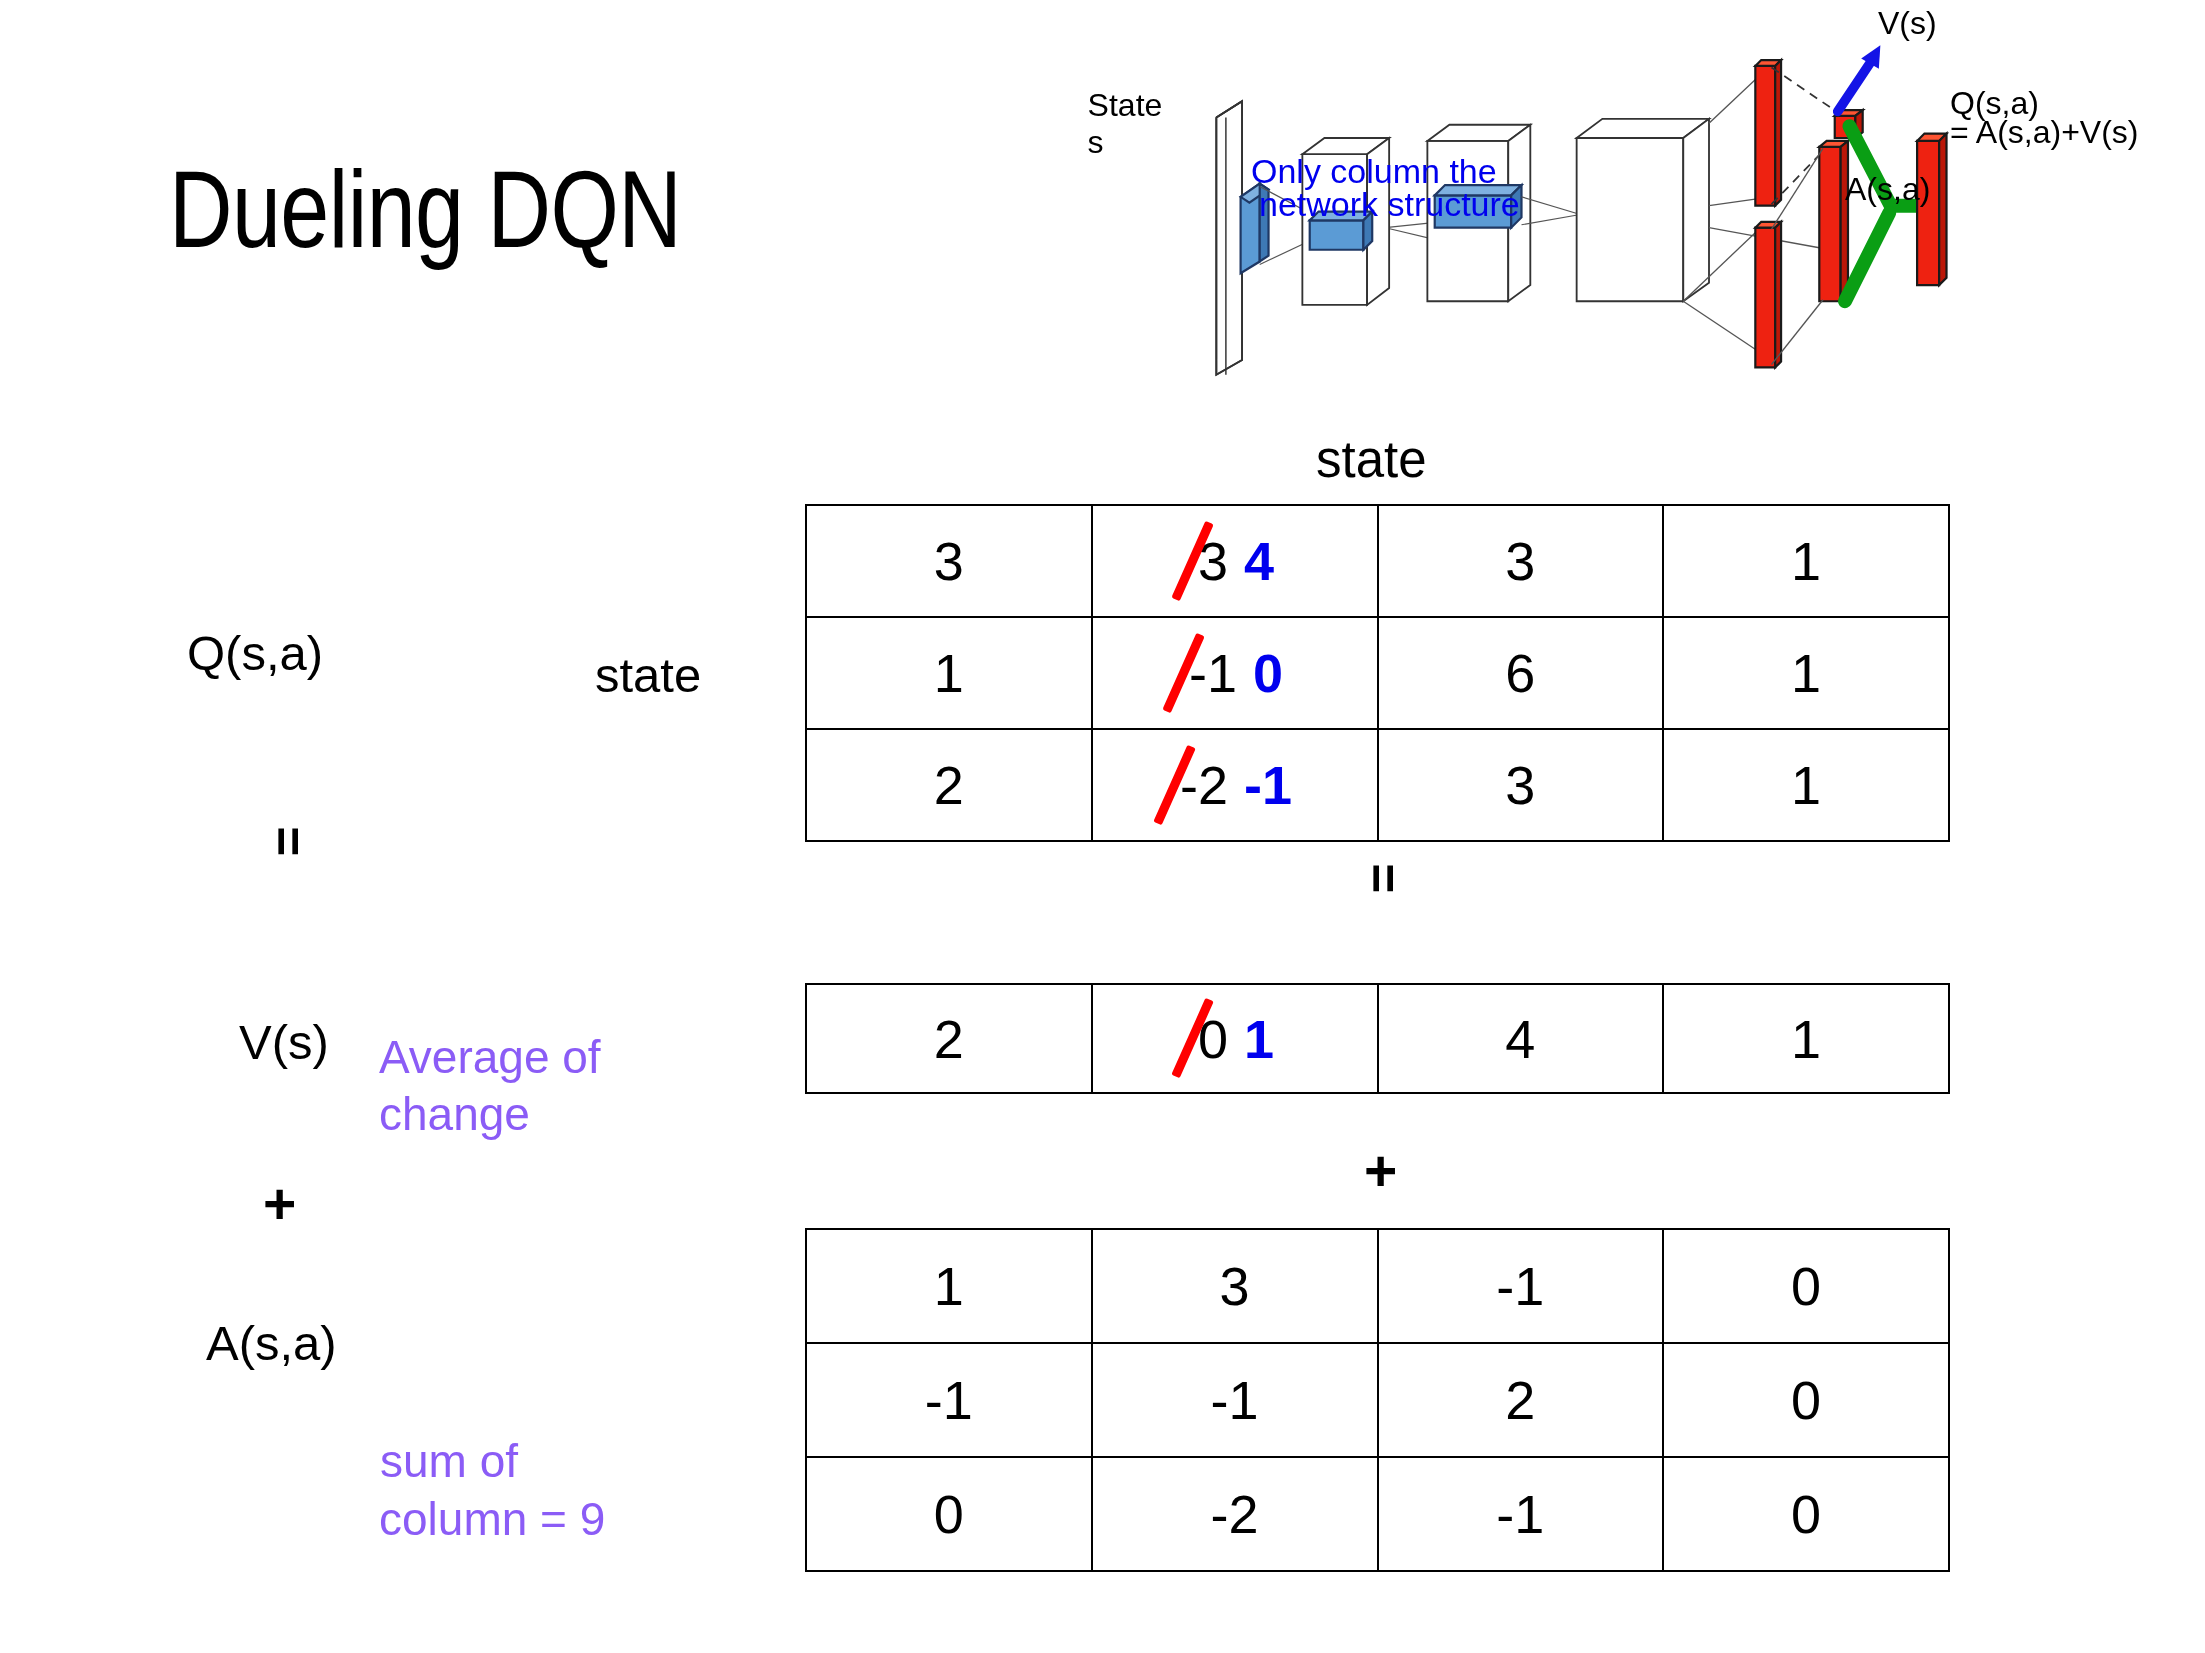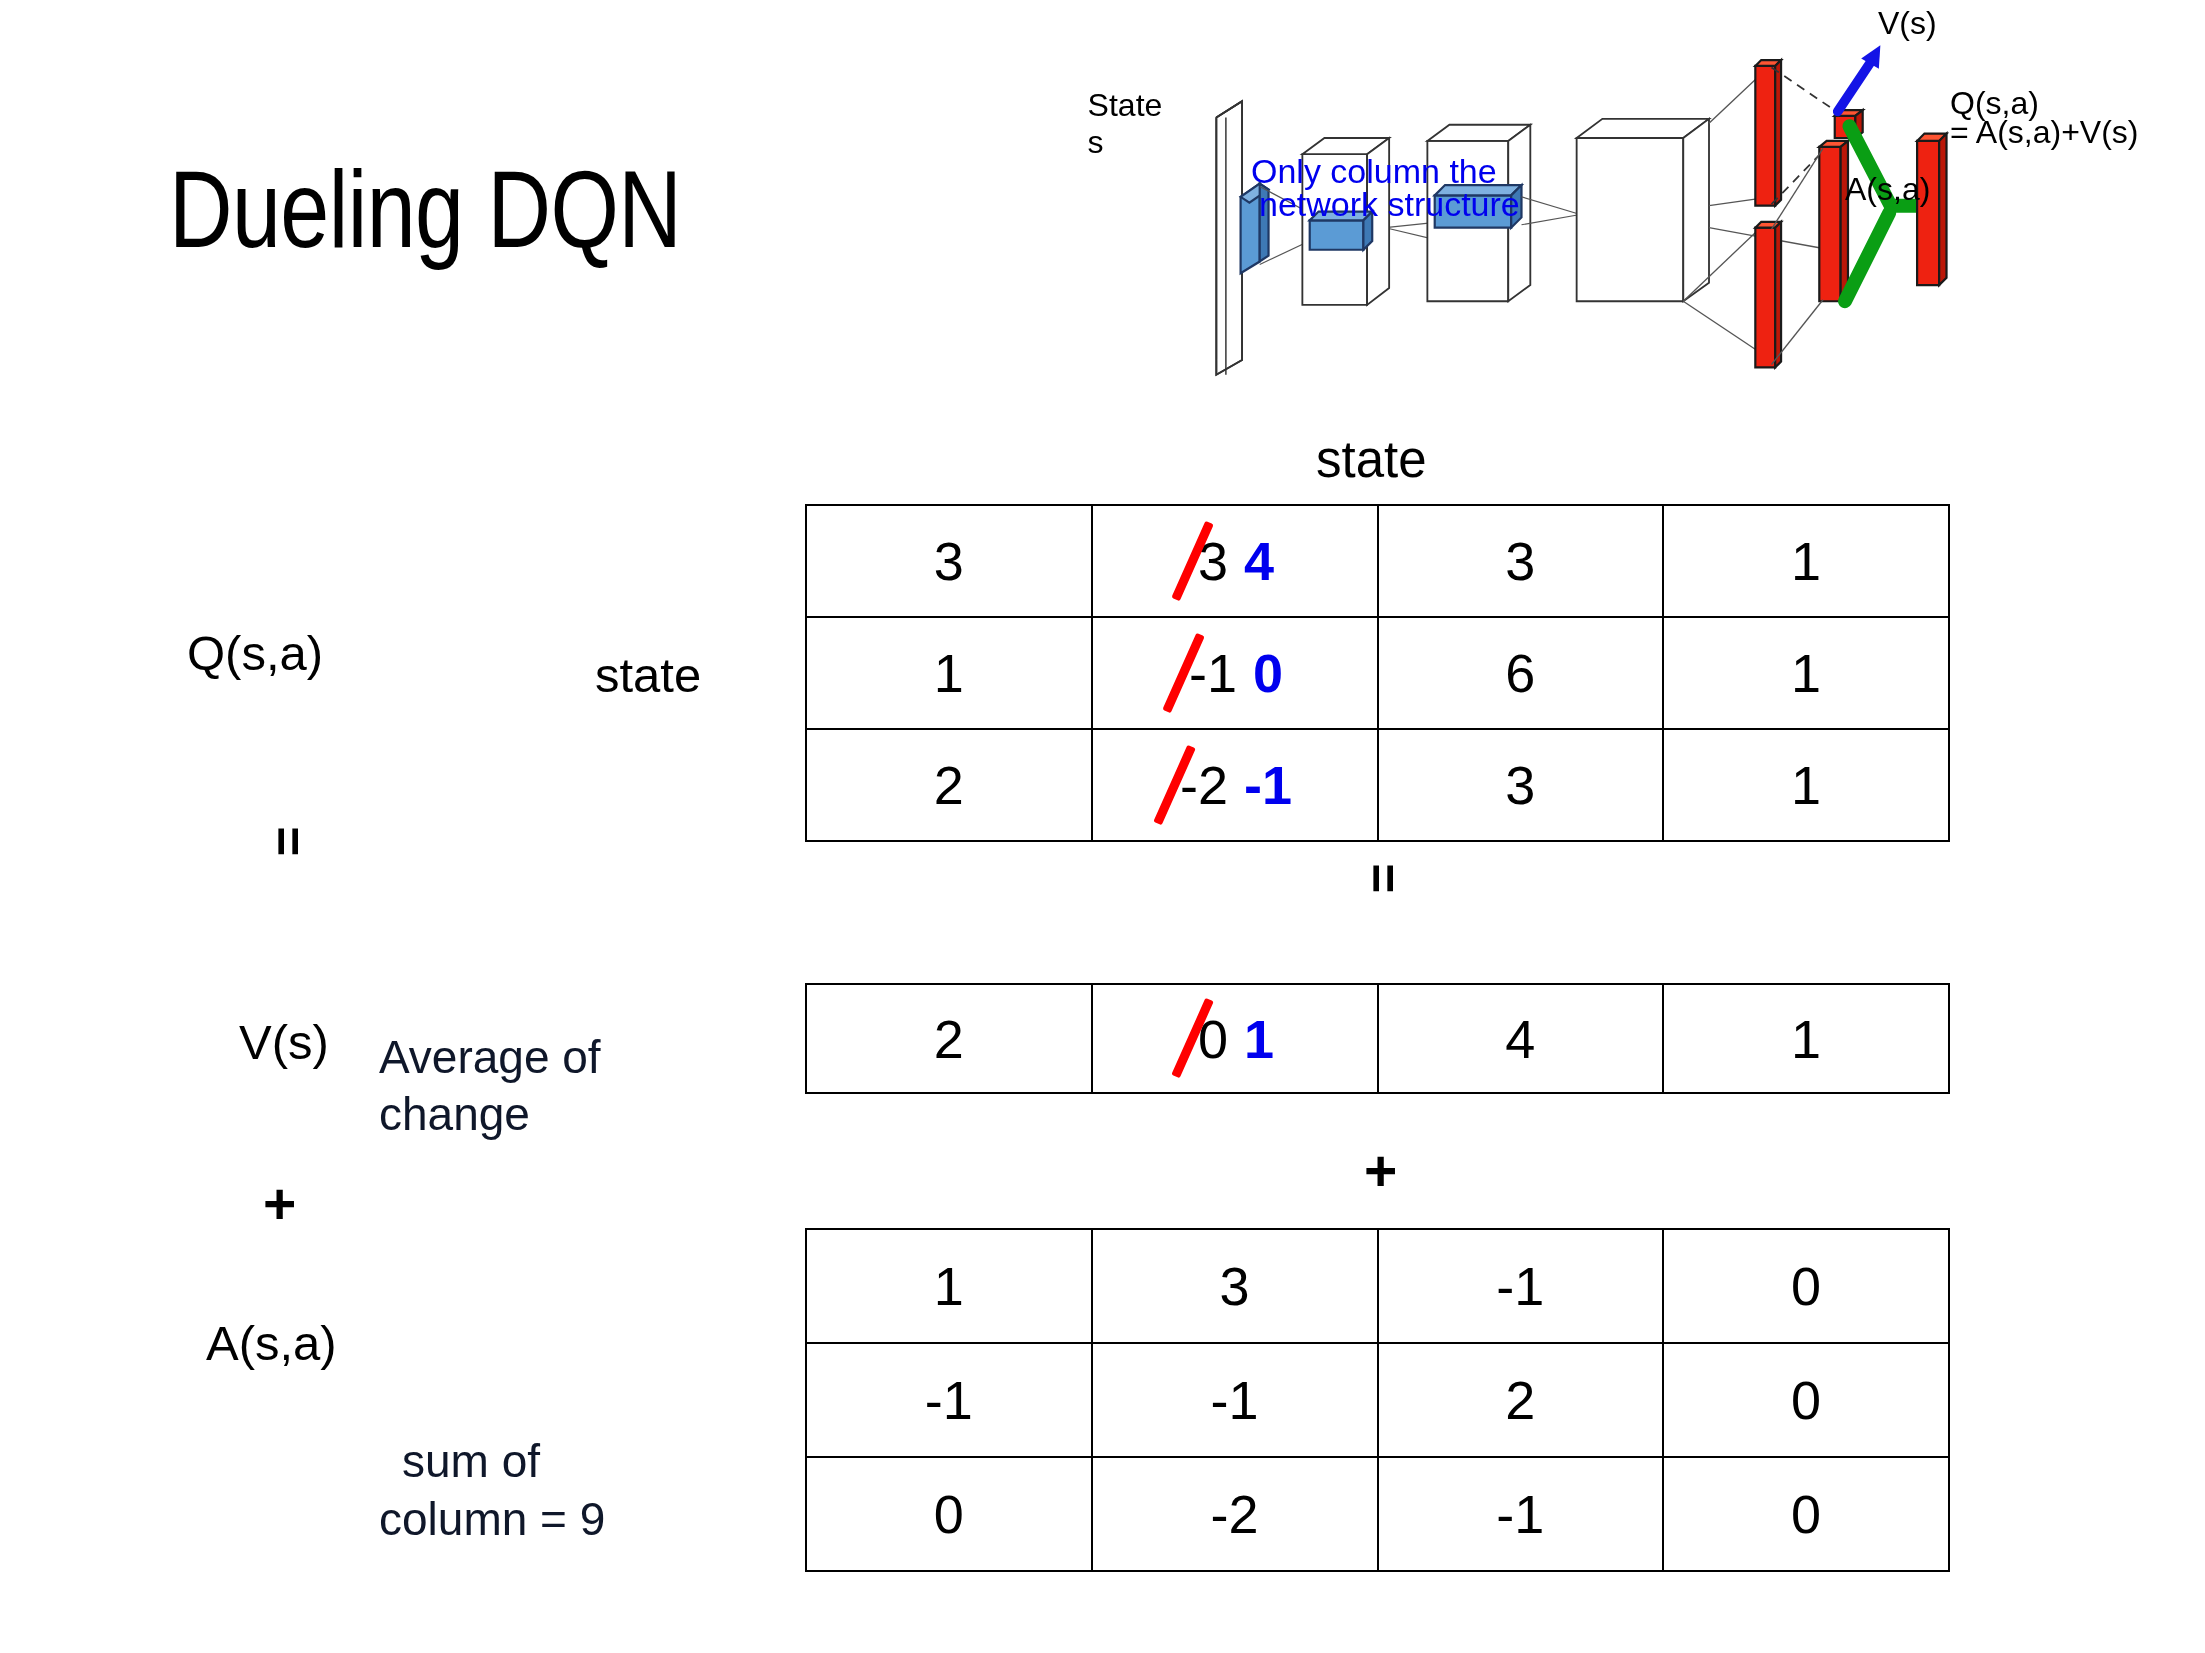--- a/index.html
+++ b/index.html
@@ -17,21 +17,21 @@
   }
 
   
   #network-diagram{position:absolute; left:1095px; top:7.4px; width:1103px; height:412px;}
   #network-diagram svg{position:absolute;left:0;top:0;}
   .dgm-label{position:absolute; font-size:32px; line-height:1.08; white-space:nowrap;}
   .dgm-label.blue{color:#0000ee; font-size:34px;}
 
   
   .side-label{position:absolute; font-size:49px; white-space:nowrap; line-height:1;}
-  .side-note{position:absolute; color:#0f172a; font-size:46px; line-height:1.22; white-space:nowrap;}
+  .side-note{position:absolute; color:#8b5cf6; font-size:46px; line-height:1.22; white-space:nowrap;}
   .op-eq{position:absolute; font-size:51px; line-height:1;
          transform:rotate(90deg); transform-origin:center center; font-weight:600;}
   .op-plus{position:absolute; font-size:57px; line-height:1; font-weight:600;}
 
   
   .grid{position:absolute; border-collapse:collapse; table-layout:fixed;}
   .grid td{
     border:2.2px solid #000; padding:0; text-align:center; vertical-align:middle;
     font-size:54px; font-family:"Liberation Sans", sans-serif; position:relative;
   }
@@ -190,21 +190,21 @@
 
 <div class="side-label" style="left:239px; top:1018px;">V(s)</div>
 
 <div class="side-note" style="left:379px; top:1029px;">Average of</div>
 <div class="side-note" style="left:379px; top:1086px;">change</div>
 
 <div class="op-plus" style="left:263px; top:1176px;">+</div>
 
 <div class="side-label" style="left:206px; top:1319px;">A(s,a)</div>
 
-<div class="side-note" style="left:402px; top:1433px;">sum of</div>
+<div class="side-note" style="left:380px; top:1433px;">sum of</div>
 <div class="side-note" style="left:379px; top:1491px;">column = 9</div>
 
 <div class="op-eq" style="left:1360px; top:853px; width:44px; text-align:center;">=</div>
 
 <div class="op-plus" style="left:1364px; top:1143px;">+</div>
 
 <table class="grid" id="q-table" style="left:805px; top:504px; width:1145px;">
   <tbody>
       <tr>
     <td style="height:110px;">

